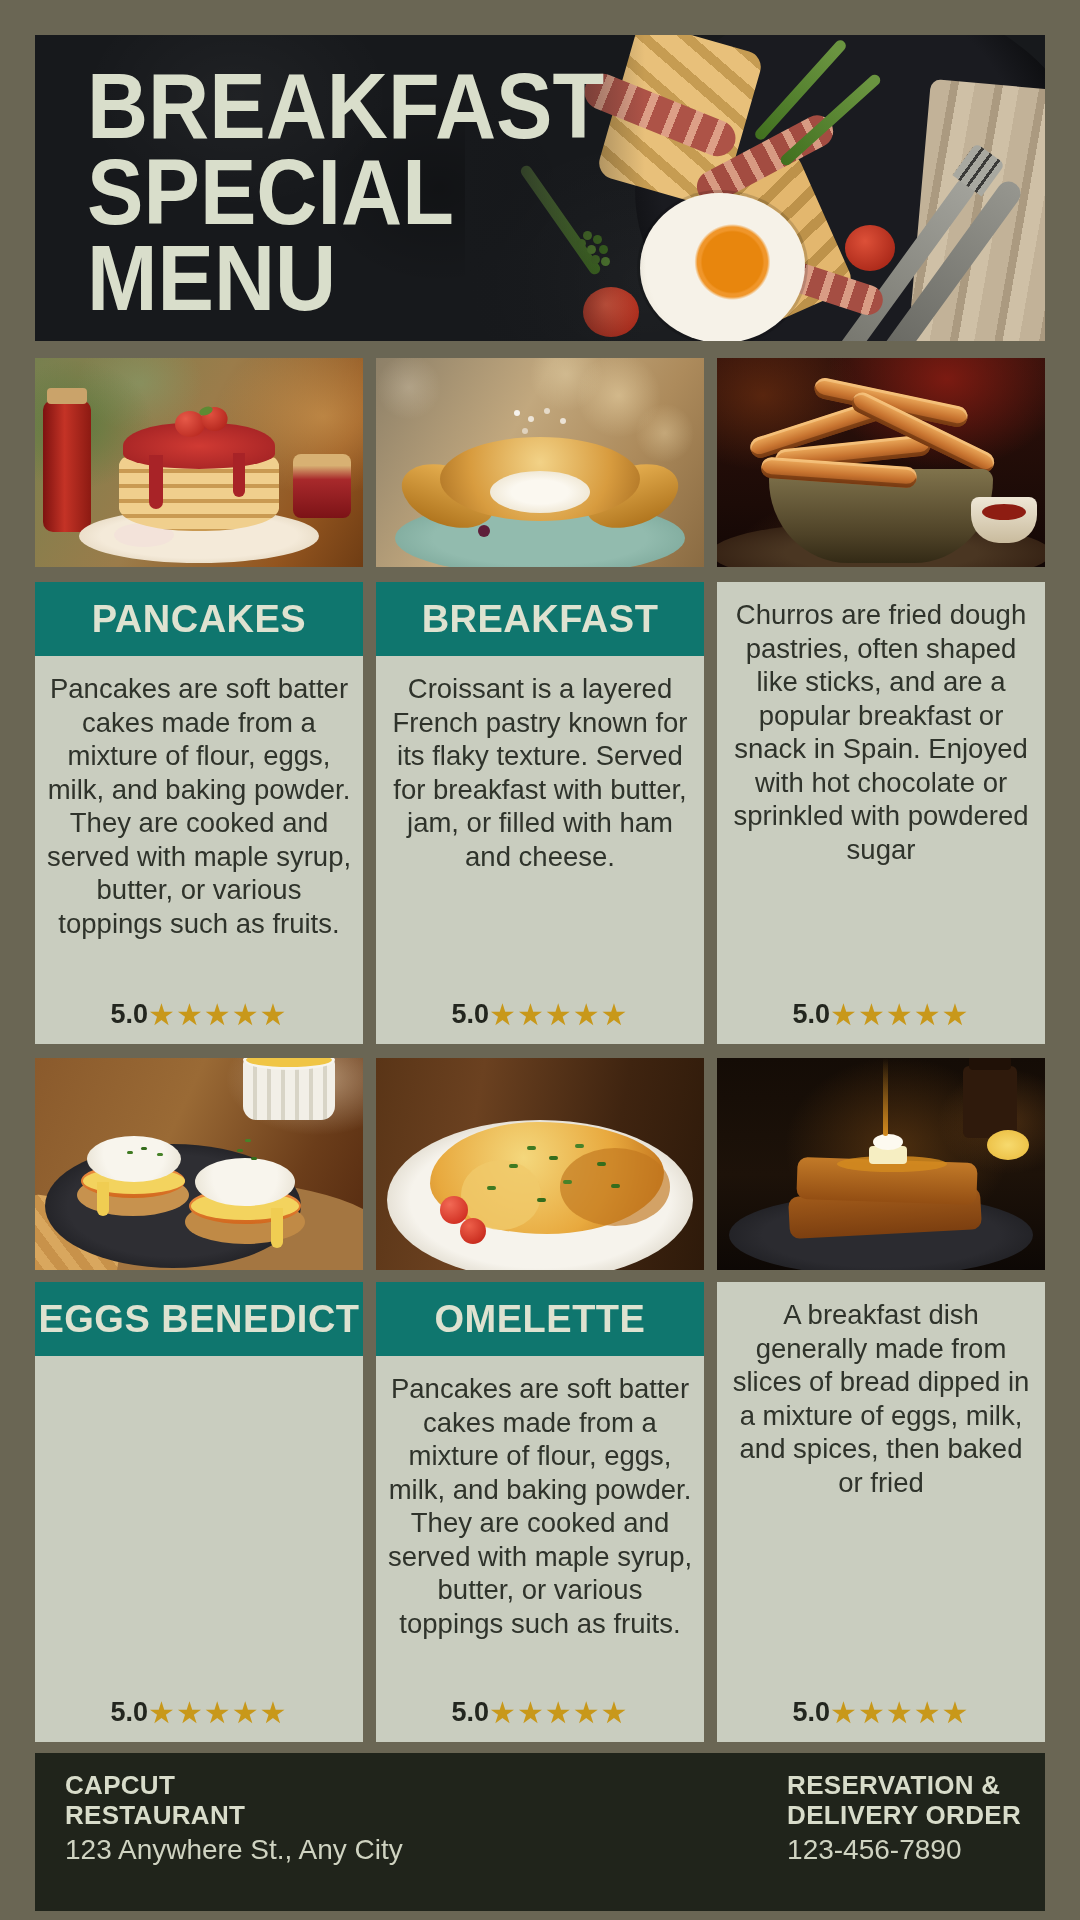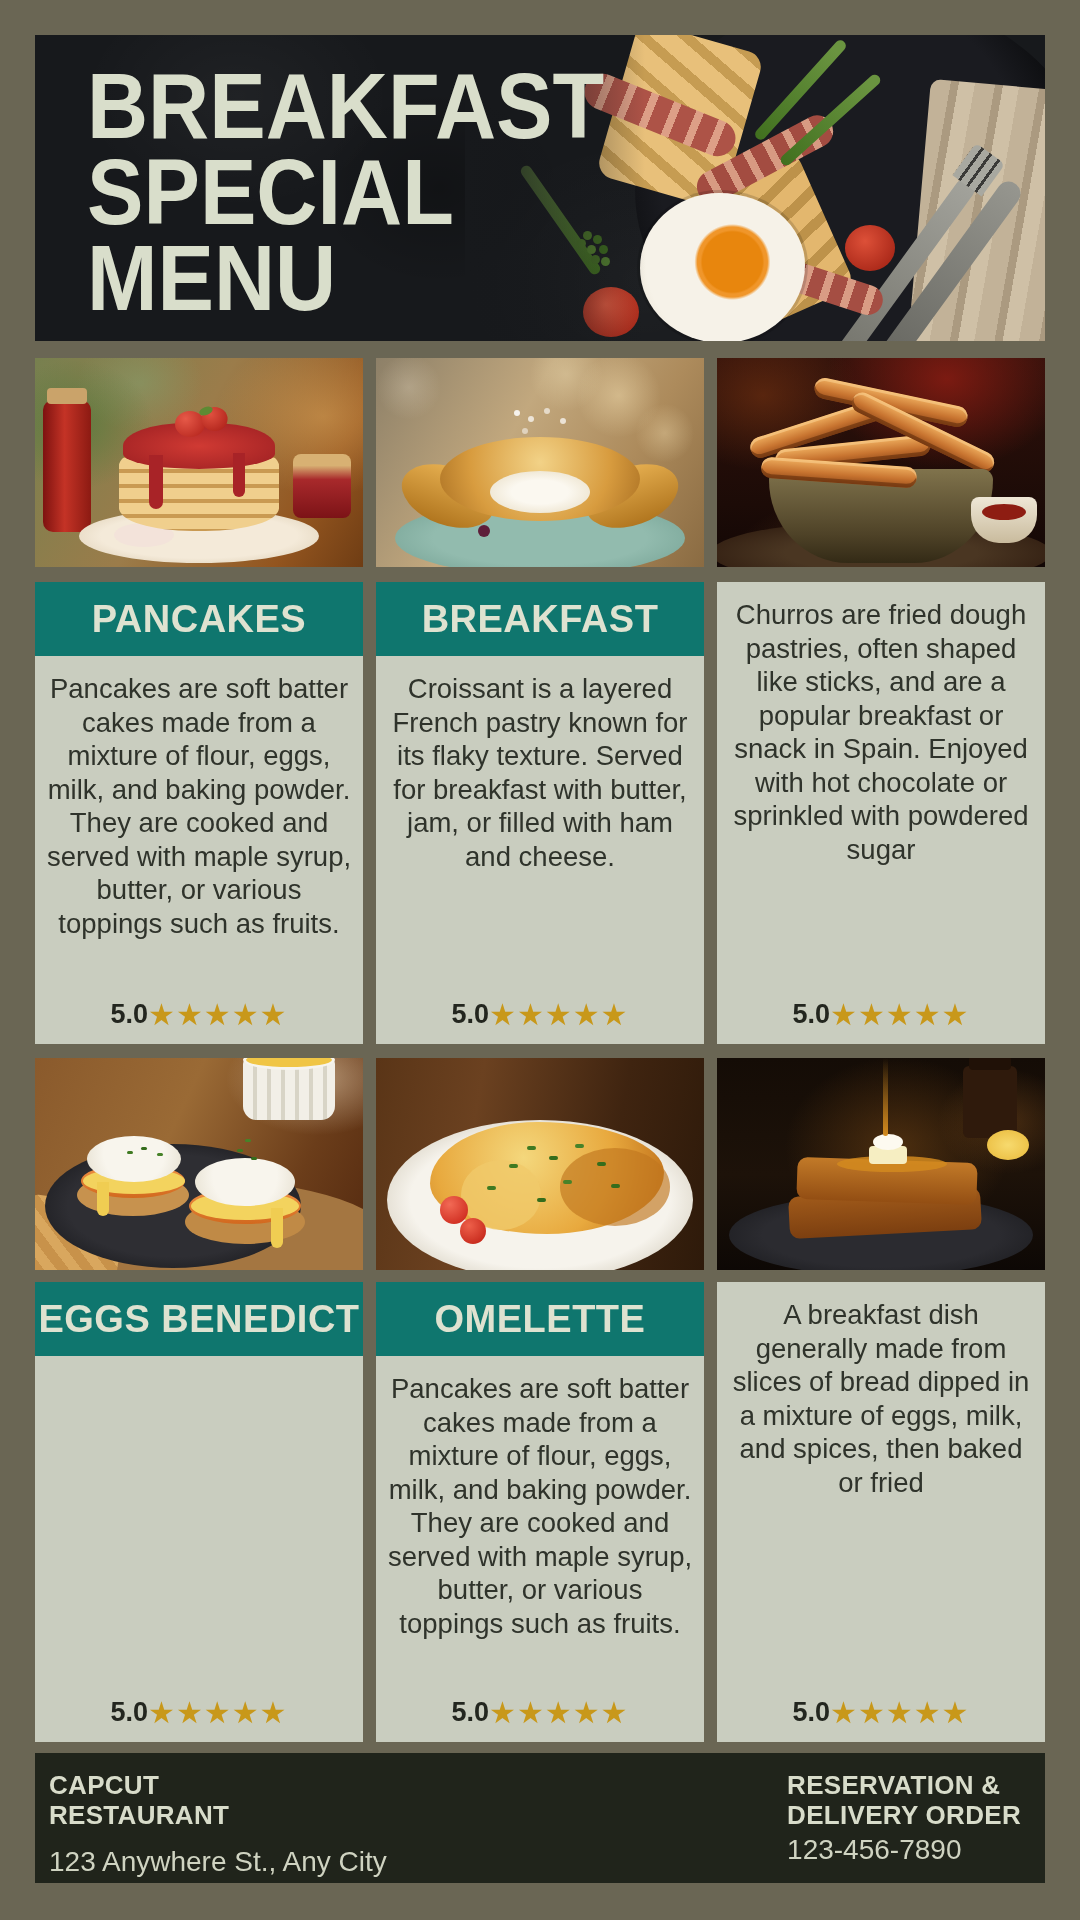--- a/index.html
+++ b/index.html
@@ -225,26 +225,26 @@
     margin:0;text-align:center;color:#2f332b;font-size:27.5px;line-height:1.22;width:100%;
   }
   .rating{
     margin-top:auto;display:flex;align-items:center;justify-content:center;
   }
   .score{font-size:27px;font-weight:700;color:#23261f;}
   .stars{font-size:30px;color:#c8981a;letter-spacing:1px;line-height:1;}
 
   
   .footer{
-    position:absolute;left:35px;top:1753px;width:1010px;height:130px;background:#20241b;
-    box-sizing:border-box;padding:17px 24px 0 14px;display:flex;justify-content:space-between;
+    position:absolute;left:35px;top:1753px;width:1010px;height:158px;background:#20241b;
+    box-sizing:border-box;padding:17px 24px 0 30px;display:flex;justify-content:space-between;
   }
   .f-left{color:#d8dcca;}
   .f-left .f-bold{font-size:26px;font-weight:700;line-height:30px;letter-spacing:.3px;}
-  .f-left .f-addr{font-size:28px;line-height:36px;color:#cfd3c1;margin-top:14px;}
+  .f-left .f-addr{font-size:28px;line-height:36px;color:#cfd3c1;margin-top:2px;}
   .f-right{text-align:left;color:#d8dcca;}
   .f-right .f-bold{font-size:26px;font-weight:700;line-height:30px;letter-spacing:.3px;}
   .f-right .f-phone{font-size:28px;line-height:36px;color:#cfd3c1;margin-top:2px;}
 </style>
 </head>
 <body>
 
 <div class="banner">
   <div class="bp">
     <div class="bp-plate"></div>

